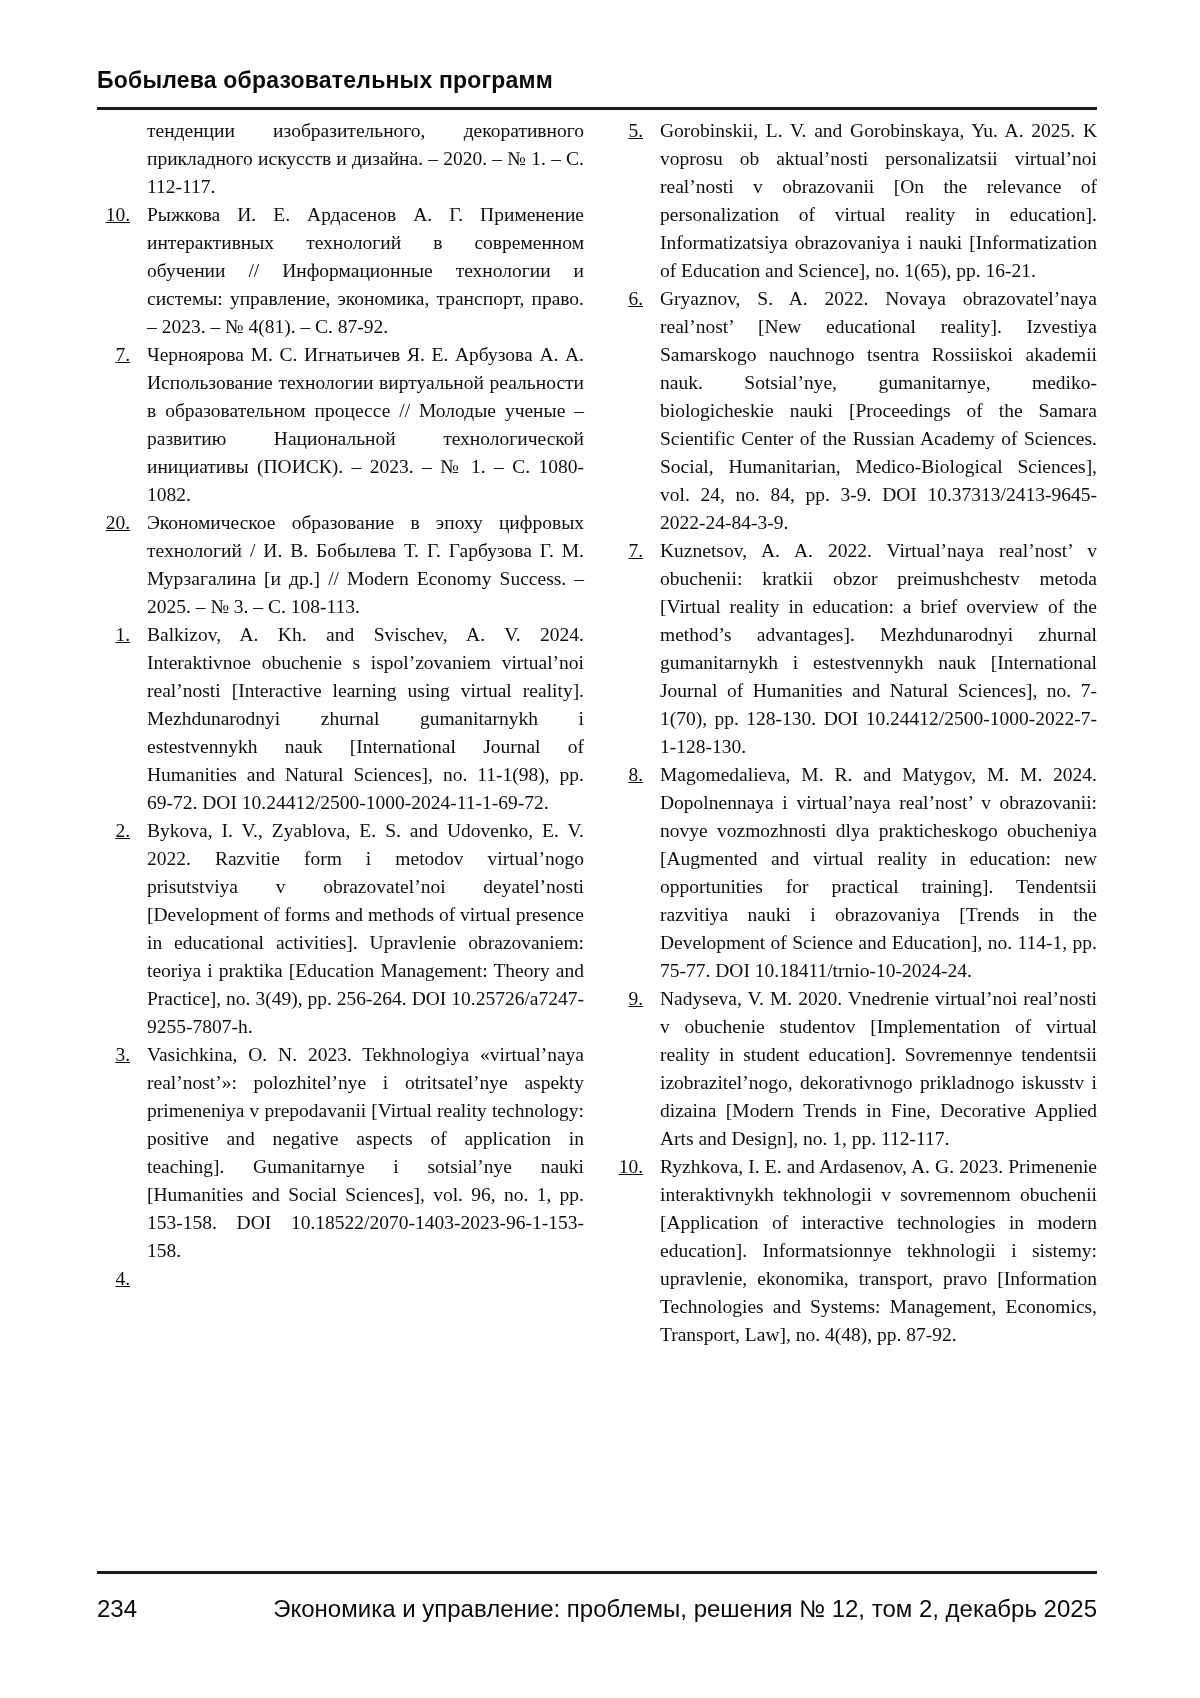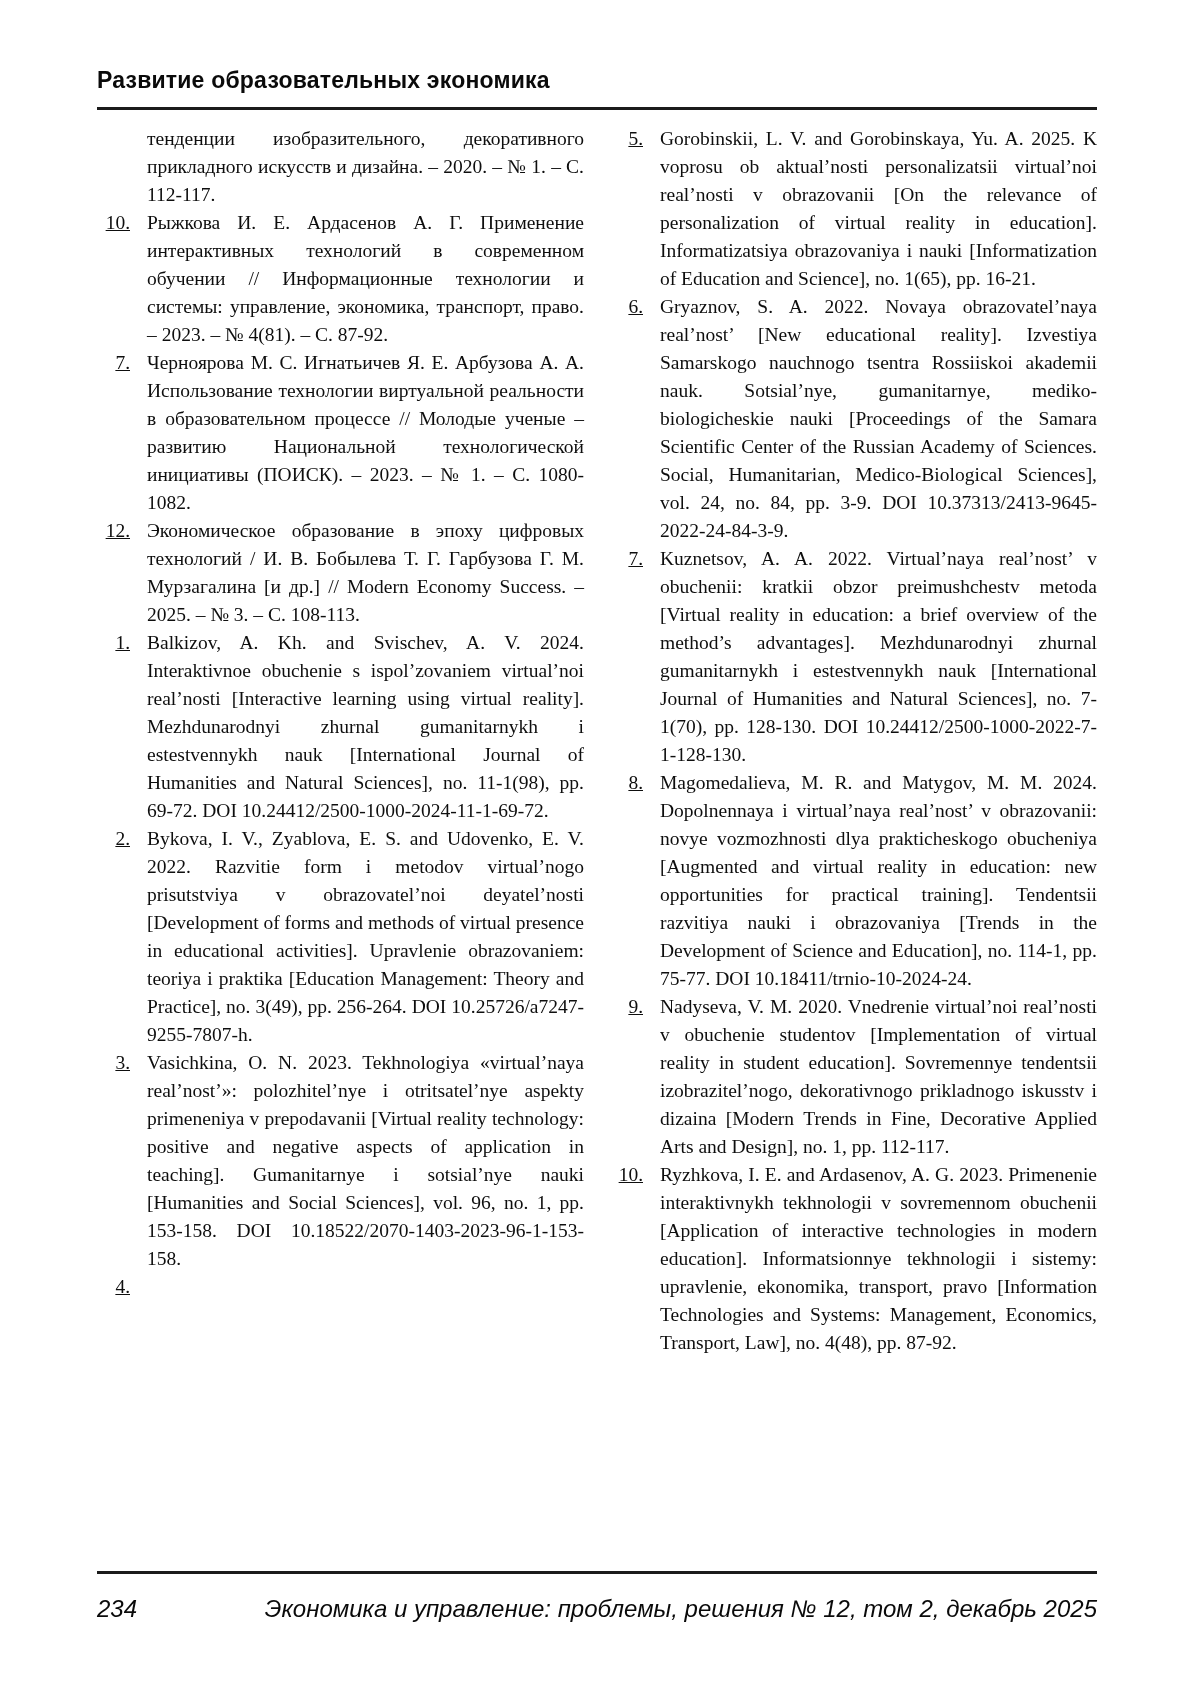--- a/index.html
+++ b/index.html
@@ -11,50 +11,50 @@
     font-size:19.5px;line-height:28px;color:#0e0e0e;
     overflow:hidden;
   }
   .content{position:absolute;left:97px;width:1000px;top:66px;}
   .header-title{
     font-family:"Liberation Sans",sans-serif;
     font-weight:700;font-size:23px;line-height:28px;
     letter-spacing:.2px;color:#0a0a0a;
   }
   .rule{height:3px;background:#1b1b1b;margin-top:13px;}
-  .cols{display:flex;gap:26px;margin-top:15px;}
+  .cols{display:flex;gap:26px;margin-top:7px;}
   .col{flex:1;min-width:0;}
   .ref{position:relative;padding-left:50px;text-align:justify;}
   .ref .num{position:absolute;left:0;top:0;width:33px;text-align:right;white-space:nowrap;text-decoration:underline;}
   .ref .it{}
   .refs-heading{font-weight:700;text-align:center;margin:13px 0 14px 0;}
-  .footer{position:absolute;left:97px;width:1000px;top:1571px;font-style:italic;}
+  .footer{position:absolute;left:97px;width:1000px;top:1571px;}
   .footer-row{
     display:flex;justify-content:space-between;align-items:baseline;
     margin-top:21px;
     font-family:"Liberation Sans",sans-serif;
     font-size:24px;line-height:28px;color:#0a0a0a;
   }
 </style>
 </head>
 <body>
 
 <div class="page">
 
   <div class="content">
-    <div class="header-title">Развитие образовательных экономика</div>
+    <div class="header-title">Бобылева образовательных программ</div>
     <div class="rule"></div>
 
     <div class="cols">
       <div class="col">
         <div>
             <div class="ref"><span class="num"></span><span class="txt"><span>тенденции изобразительного, декоративного прикладного искусств и дизайна. – 2020. – № 1. – С. 112-117.</span></span></div>
             <div class="ref"><span class="num">10.</span><span class="txt"><span class="it">Рыжкова И. Е. Ардасенов А. Г.</span><span> Применение интерактивных технологий в современном обучении // Информационные технологии и системы: управление, экономика, транспорт, право. – 2023. – № 4(81). – С. 87-92.</span></span></div>
             <div class="ref"><span class="num">7.</span><span class="txt"><span class="it">Черноярова М. С. Игнатьичев Я. Е. Арбузова А. А.</span><span> Использование технологии виртуальной реальности в образовательном процессе // Молодые ученые – развитию Национальной технологической инициативы (ПОИСК). – 2023. – № 1. – С. 1080-1082.</span></span></div>
-            <div class="ref"><span class="num">12.</span><span class="txt"><span>Экономическое образование в эпоху цифровых технологий / И. В. Бобылева Т. Г. Гарбузова Г. М. Мурзагалина [и др.] // Modern Economy Success. – 2025. – № 3. – С. 108-113.</span></span></div>
+            <div class="ref"><span class="num">20.</span><span class="txt"><span>Экономическое образование в эпоху цифровых технологий / И. В. Бобылева Т. Г. Гарбузова Г. М. Мурзагалина [и др.] // Modern Economy Success. – 2025. – № 3. – С. 108-113.</span></span></div>
           </div>
         <div>
             <div class="ref"><span class="num">1.</span><span class="txt"><span>Balkizov, A. Kh. and Svischev, A. V. 2024. Interaktivnoe obuchenie s ispol’zovaniem virtual’noi real’nosti [Interactive learning using virtual reality]. Mezhdunarodnyi zhurnal gumanitarnykh i estestvennykh nauk [International Journal of Humanities and Natural Sciences], no. 11-1(98), pp. 69-72. DOI 10.24412/2500-1000-2024-11-1-69-72.</span></span></div>
             <div class="ref"><span class="num">2.</span><span class="txt"><span>Bykova, I. V., Zyablova, E. S. and Udovenko, E. V. 2022. Razvitie form i metodov virtual’nogo prisutstviya v obrazovatel’noi deyatel’nosti [Development of forms and methods of virtual presence in educational activities]. Upravlenie obrazovaniem: teoriya i praktika [Education Management: Theory and Practice], no. 3(49), pp. 256-264. DOI 10.25726/a7247-9255-7807-h.</span></span></div>
             <div class="ref"><span class="num">3.</span><span class="txt"><span>Vasichkina, O. N. 2023. Tekhnologiya «virtual’naya real’nost’»: polozhitel’nye i otritsatel’nye aspekty primeneniya v prepodavanii [Virtual reality technology: positive and negative aspects of application in teaching]. Gumanitarnye i sotsial’nye nauki [Humanities and Social Sciences], vol. 96, no. 1, pp. 153-158. DOI 10.18522/2070-1403-2023-96-1-153-158.</span></span></div>
             <div class="ref"><span class="num">4.</span></div>
           </div>
       </div>
       <div class="col">
         <div>

